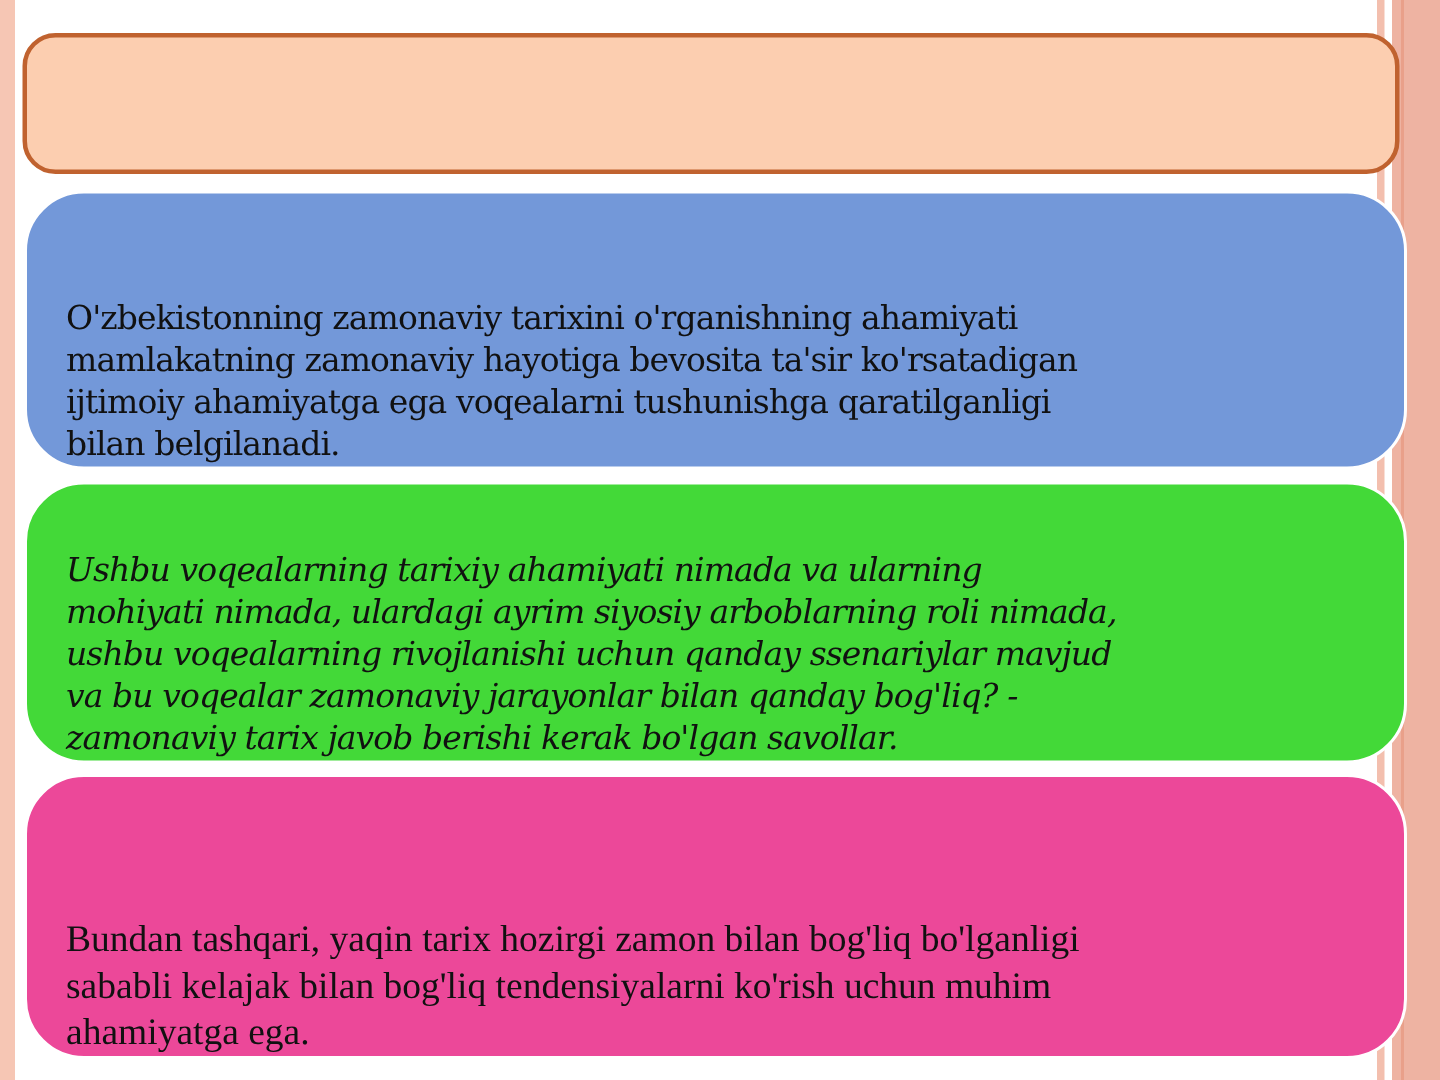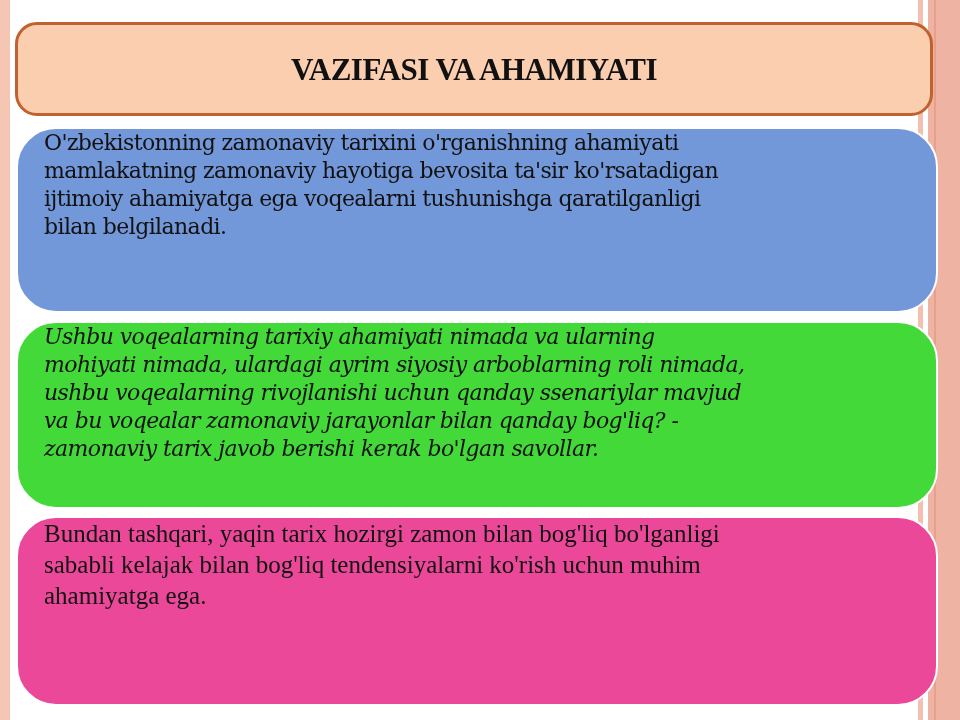--- a/index.html
+++ b/index.html
@@ -20,42 +20,41 @@
     display: flex; align-items: center; justify-content: center; text-align: center;
   }
   .title-text {
     font-family: "Liberation Serif", serif; font-weight: bold;
     font-size: 31px; line-height: 39px; color: #111; letter-spacing: -0.5px;
   }
 
   .card {
     position: absolute; left: 16px; width: 922px; box-sizing: border-box;
     border: 2px solid #ffffff; border-radius: 40px;
-    display: flex; align-items: flex-start; padding-left: 26px; padding-right: 18px;
+    display: flex; align-items: flex-end; padding-left: 26px; padding-right: 18px;
   }
   .card-text {
     font-family: "DejaVu Serif", serif; font-size: 22px; line-height: 28px;
     color: #111; white-space: pre-line; letter-spacing: -0.6px;
   }
   .card-blue { top: 127px; height: 186px; background: #7398d9; }
   .card-green { top: 321px; height: 188px; background: #43d938; font-style: italic; }
   .card-yellow { top: 516px; height: 190px; background: #ec4899; }
   .card-yellow .card-text { font-family: "Liberation Serif", serif; font-size: 25px; line-height: 31px; letter-spacing: 0; }
 </style>
 </head>
 <body>
 
 <div class="left-bar"></div>
 <div class="right-thin"></div>
 <div class="right-band"></div>
 <div class="right-line"></div>
 
 <div class="title-box">
   <div class="title-text">
-    <div>VAZIFASI VA AHAMIYATI</div>
   </div>
 </div>
 
 <div class="card card-blue">
   <div class="card-text">O'zbekistonning zamonaviy tarixini o'rganishning ahamiyati
 mamlakatning zamonaviy hayotiga bevosita ta'sir ko'rsatadigan
 ijtimoiy ahamiyatga ega voqealarni tushunishga qaratilganligi
 bilan belgilanadi.</div>
 </div>
 

